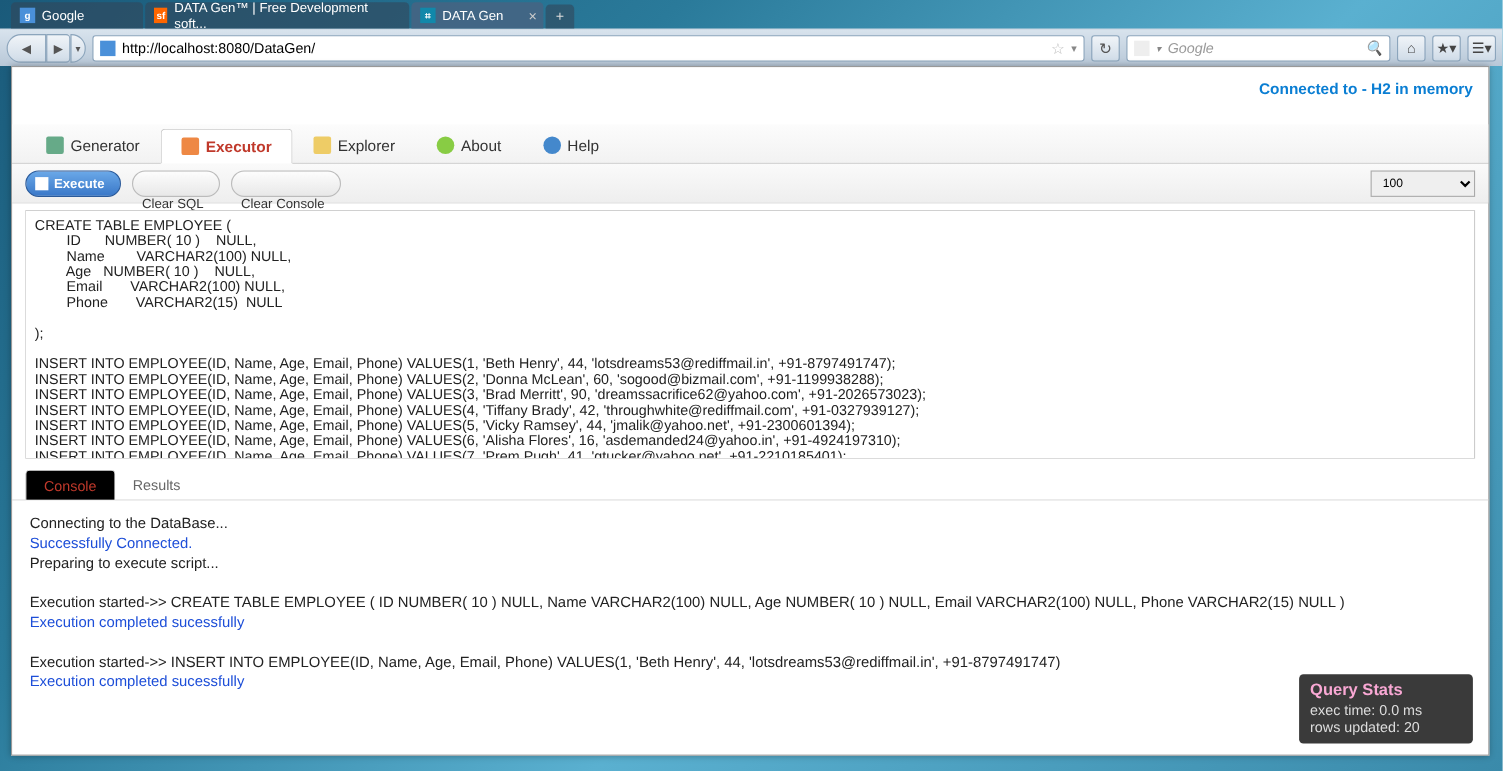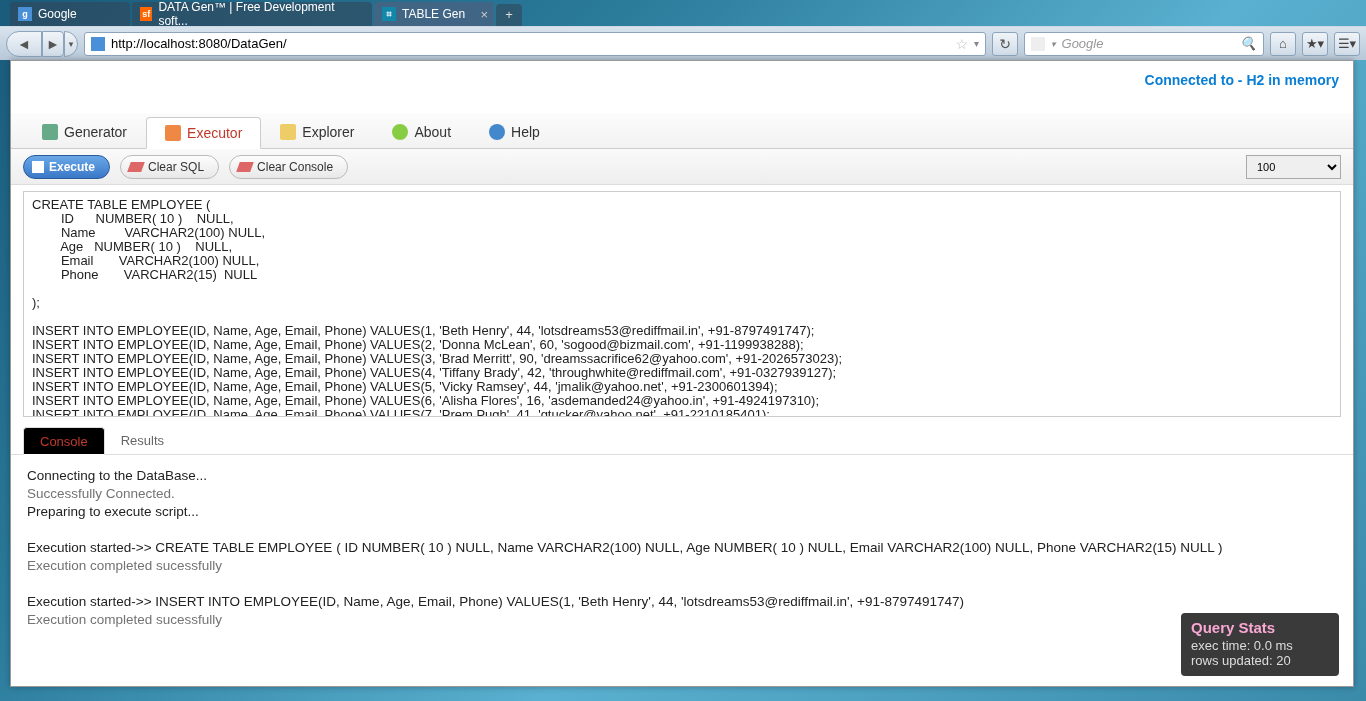--- a/index.html
+++ b/index.html
@@ -37,63 +37,63 @@
 .logo-text sup { font-size: 12px; vertical-align: top; }
 .header-right { position: absolute; right: 14px; top: 8px; text-align: right; }
 .header-btns { display: flex; gap: 8px; justify-content: flex-end; }
 .hdr-btn { height: 24px; padding: 0 14px 0 10px; background: linear-gradient(#fdfdfd,#e8e8e8); border: 1px solid #bbb; border-radius: 12px; font-size: 12px; color: #333; display: flex; align-items: center; gap: 5px; cursor: pointer; }
 .hdr-btn .ic { width: 14px; height: 14px; display: inline-block; }
 .conn-status { color: #0a7ed3; font-weight: bold; font-size: 14px; margin-top: 3px; }
 
 
 .main-tabs { height: 36px; display: flex; align-items: flex-end; padding-left: 12px; border-bottom: 1px solid #ccc; background: linear-gradient(#fcfcfc,#f2f2f2); margin-top: -8px; }
 .mtab { height: 32px; padding: 0 18px; display: flex; align-items: center; gap: 6px; font-size: 14px; color: #333; cursor: pointer; border-left: 1px solid transparent; border-right: 1px solid transparent; }
-.mtab.active { background: #fff; border: 1px solid #ccc; border-bottom: 1px solid #fff; border-radius: 4px 4px 0 0; color: #c0392b; font-weight: normal; margin-bottom: -1px; margin-top: 28px; }
+.mtab.active { background: #fff; border: 1px solid #ccc; border-bottom: 1px solid #fff; border-radius: 4px 4px 0 0; color: #c0392b; font-weight: bold; margin-bottom: -1px; margin-top: 28px; }
 .mtab .ic { width: 16px; height: 16px; display: inline-block; border-radius: 2px; }
 
 
 .exec-toolbar { height: 36px; background: linear-gradient(#fafafa,#eee); display: flex; align-items: center; padding: 0 12px; gap: 10px; border-bottom: 1px solid #ddd; }
 .exec-btn { height: 24px; padding: 0 14px 0 8px; border-radius: 12px; font-size: 12px; font-weight: bold; display: flex; align-items: center; gap: 5px; cursor: pointer; border: 1px solid #2a5a9a; background: linear-gradient(#6aa8e8,#3a78c8); color: #fff; }
-.tbtn { height: 24px; padding: 0 14px 0 8px; border-radius: 12px; font-size: 12px; display: flex; align-items: center; gap: 5px; cursor: pointer; border: 1px solid #bbb; background: linear-gradient(#fdfdfd,#e8e8e8); color: #333; }
+.tbtn { height: 24px; padding: 0 14px 0 8px; border-radius: 12px; font-size: 12px; display: flex; align-items: center; gap: 22px; cursor: pointer; border: 1px solid #bbb; background: linear-gradient(#fdfdfd,#e8e8e8); color: #333; flex-direction: column; }
 .tbtn .eraser { width: 14px; height: 10px; background: #d66; display: inline-block; transform: skewX(-20deg); }
 .spacer { flex: 1; }
 .limit-select { width: 95px; height: 24px; border: 1px solid #aaa; padding: 0 6px; font-size: 11px; }
 
 
 .sql-area { flex: 0 0 226px; border: 1px solid #ccc; margin: 6px 12px 0 12px; position: relative; }
 .sql-area textarea { width: 100%; height: 100%; border: none; resize: none; padding: 6px 8px; font-family: "Segoe UI", Arial, sans-serif; font-size: 13px; line-height: 14px; color: #222; outline: none; white-space: pre; overflow: auto; }
 
 
 .result-tabs { height: 32px; display: flex; align-items: flex-end; padding-left: 12px; border-bottom: 1px solid #ddd; margin-top: 6px; }
 .rtab { height: 28px; padding: 0 16px; display: flex; align-items: center; font-size: 13px; color: #666; cursor: pointer; }
 .rtab.active { background: #000000; border: 1px solid #ddd; border-bottom: 1px solid #fff; border-radius: 4px 4px 0 0; color: #c0392b; margin-bottom: -1px; }
 
 
 .console { flex: 1; overflow-y: auto; padding: 12px 16px; font-size: 13.5px; line-height: 18px; color: #222; }
-.console .ok { color: #737373; }
+.console .ok { color: #1d4ed8; }
 
 
 .stats-box { position: absolute; right: 14px; bottom: 10px; width: 158px; background: #3a3a3a; color: #ddd; border-radius: 4px; padding: 6px 10px 8px 10px; font-size: 13px; }
 .stats-box .title { color: #f9a8d4; font-weight: bold; font-size: 15px; margin-bottom: 2px; }
 </style>
 </head>
 <body>
 
 <div class="browser-tabs">
   <div class="tab">
       <span class="favicon">g</span>
       <span>Google</span>
     </div>
   <div class="tab">
       <span class="favicon" style="background:#f60">sf</span>
       <span>DATA Gen™ | Free Development soft...</span>
     </div>
   <div class="tab active">
       <span class="favicon" style="background:#18a">⌗</span>
-      <span>TABLE Gen</span>
+      <span>DATA Gen</span>
       <span class="tab-close">×</span>
     </div>
   <div class="tab-add">+</div>
 </div>
 
 <div class="nav-toolbar">
   <div class="nav-btns">
     <div class="nav-arrow back">◄</div>
     <div class="nav-arrow fwd">►</div>
     <div class="nav-arrow drop">▾</div>

